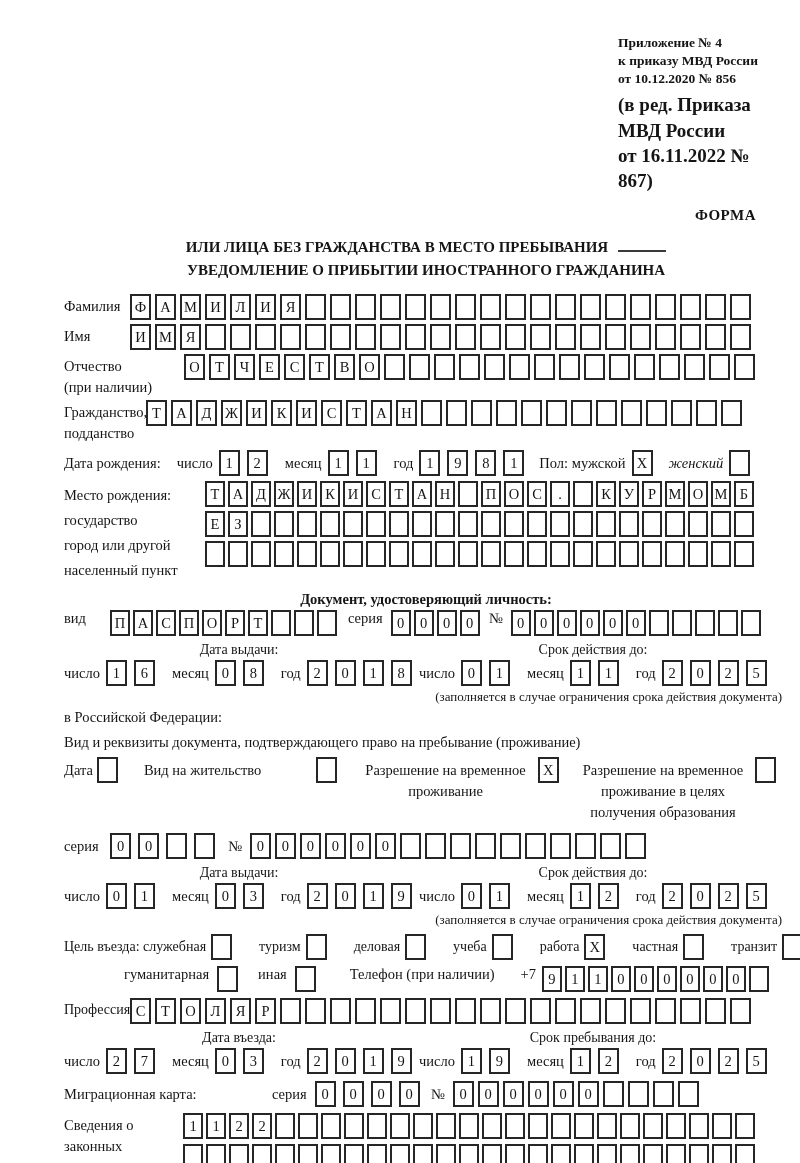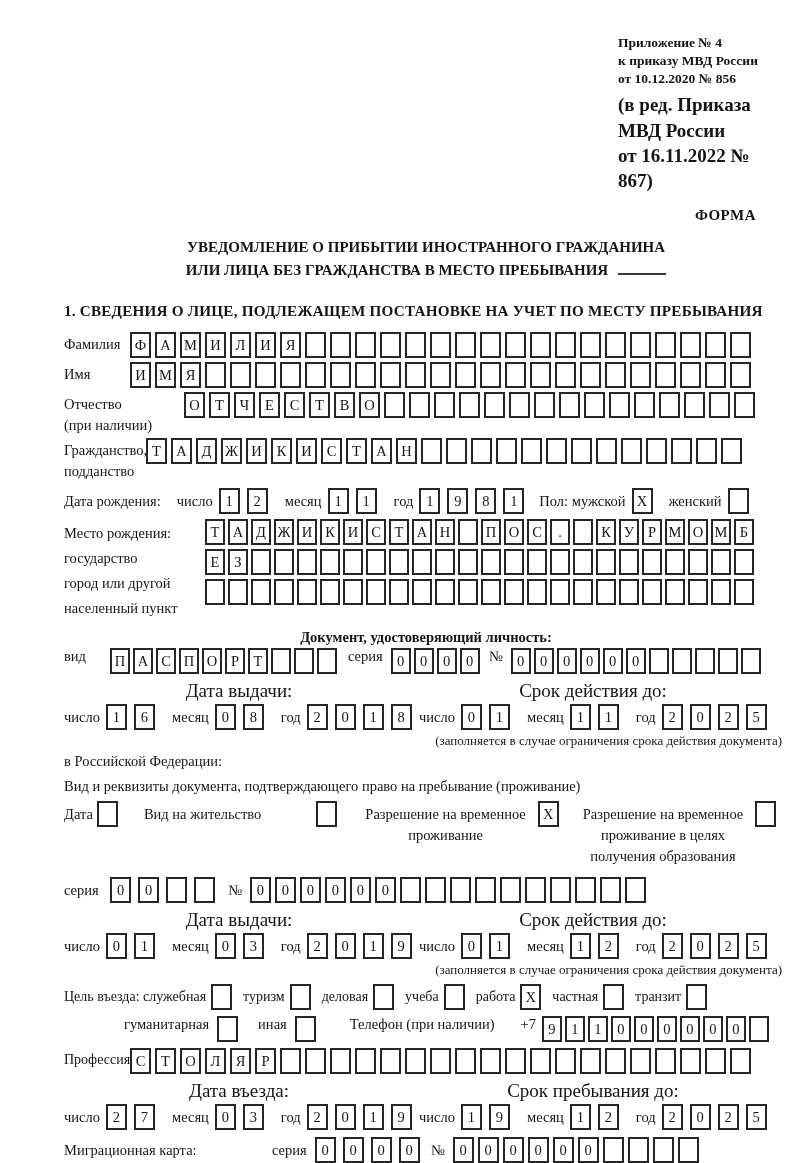--- a/index.html
+++ b/index.html
@@ -31,21 +31,21 @@
   .sm .cell { width:20px; margin-right:3px; }
   .gap .cell { margin-right:7px; }
   .inl { display:inline-flex; vertical-align:middle; }
   .lab { padding-top:4px; white-space:nowrap; }
 
   .two-line div { line-height:21px; }
   .mr-labels div { line-height:25px; }
 
   .center-bold { text-align:center; font-weight:bold; margin-top:8px; font-size:14.5px; }
 
-  .dhead { display:flex; margin-top:6px; font-size:19px; }
+  .dhead { display:flex; margin-top:6px; font-size:14px; }
   .dhead .h1 { width:350px; text-align:center; }
   .dhead .h2 { width:330px; text-align:center; margin-left:14px; }
   .drow { display:flex; align-items:center; margin-top:2px; }
   .dgrp { display:flex; align-items:center; }
   .dgrp .t { margin-right:6px; white-space:nowrap; }
   .dgrp .t2 { margin:0 6px 0 10px; white-space:nowrap; }
   .grp-l { width:355px; }
   .note-r { text-align:right; padding-right:6px; font-size:13px; margin-top:3px; }
 
   .para { margin-top:8px; font-size:14.5px; }
@@ -69,27 +69,26 @@
     <div>к приказу МВД России</div>
     <div>от 10.12.2020 № 856</div>
     <div class="note">
       <div>(в ред. Приказа МВД России</div>
       <div>от 16.11.2022 № 867)</div>
     </div>
   </div>
   <div class="forma">ФОРМА</div>
 
   <div class="title">
-    <div>УВЕДОМЛЕНИЕ О ПРИБЫТИИ ИНОСТРАННОГО ГРАЖДАНИНА</div>
     <div>
       <span>ИЛИ ЛИЦА БЕЗ ГРАЖДАНСТВА В МЕСТО ПРЕБЫВАНИЯ</span><span class="blank-line"></span>
     </div>
-  </div>
-
-  <div class="sec-heading">1. СВЕДЕНИЯ О ЛИЦЕ, ПОДЛЕЖАЩЕМ ПОСТАНОВКЕ НА УЧЕТ ПО МЕСТУ ПРЕБЫВАНИЯ</div>
+    <div>УВЕДОМЛЕНИЕ О ПРИБЫТИИ ИНОСТРАННОГО ГРАЖДАНИНА</div>
+  </div>
+
 
   <div class="frow" style="margin-top:12px;">
     <div class="flabel" style="width:66px;">Фамилия</div>
     <div class="cells">
         <span class="cell">Ф</span>
         <span class="cell">А</span>
         <span class="cell">М</span>
         <span class="cell">И</span>
         <span class="cell">Л</span>
         <span class="cell">И</span>
@@ -230,21 +229,21 @@
           <span class="cell">9</span>
           <span class="cell">8</span>
           <span class="cell">1</span>
         </span>
     </div>
     <div class="dgrp" style="margin-left:8px;">
       <span class="t">Пол: мужской</span>
       <span class="cells inl">
           <span class="cell">X</span>
         </span>
-      <span class="t2" style="margin-left:12px;">женский</span>
+      <span class="t2" style="margin-left:12px;font-style:italic;">женский</span>
       <span class="cells inl">
           <span class="cell"></span>
         </span>
     </div>
   </div>
 
   <div class="frow" style="margin-top:5px;">
     <div class="flabel mr-labels" style="width:141px; padding-top:2px;">
       <div>Место рождения:</div>
       <div>государство</div>
@@ -520,21 +519,21 @@
       <span class="cells gap inl">
           <span class="cell">2</span>
           <span class="cell">0</span>
           <span class="cell">2</span>
           <span class="cell">5</span>
         </span>
     </div>
   </div>
   <div class="note-r">(заполняется в случае ограничения срока действия документа)</div>
 
-  <div class="frow purpose" style="align-items:center; margin-top:6px;">
+  <div class="frow purpose" style="align-items:center; margin-top:6px;gap:16px;">
     <div class="opt">
         <span class="t">Цель въезда: служебная</span>
       <span class="cells inl">
           <span class="cell"></span>
         </span>
       </div>
     <div class="opt">
         <span class="t">туризм</span>
       <span class="cells inl">
           <span class="cell"></span>

